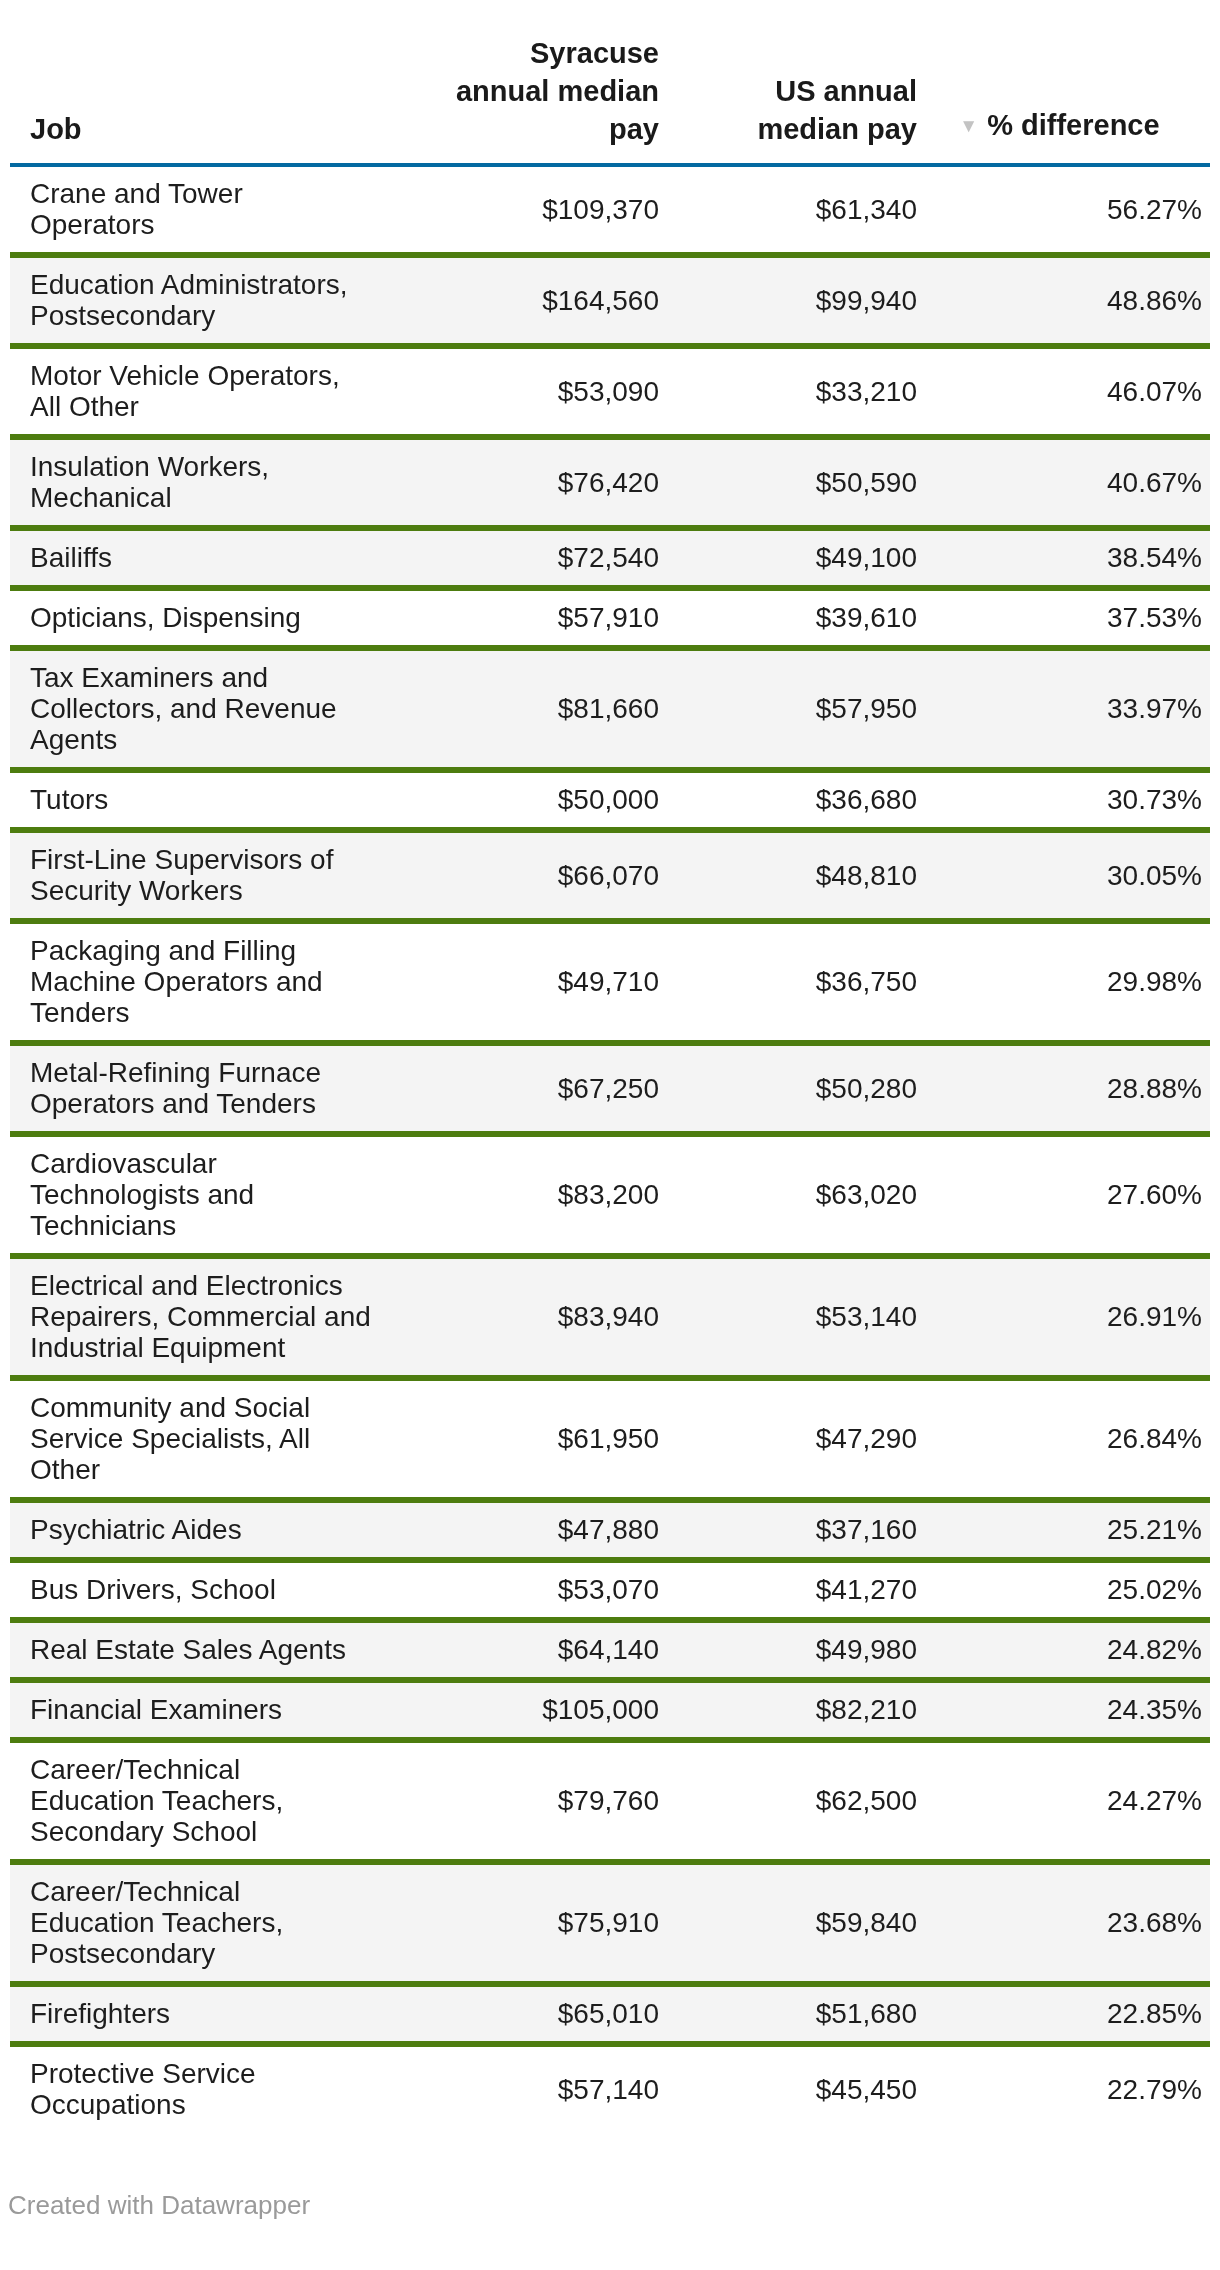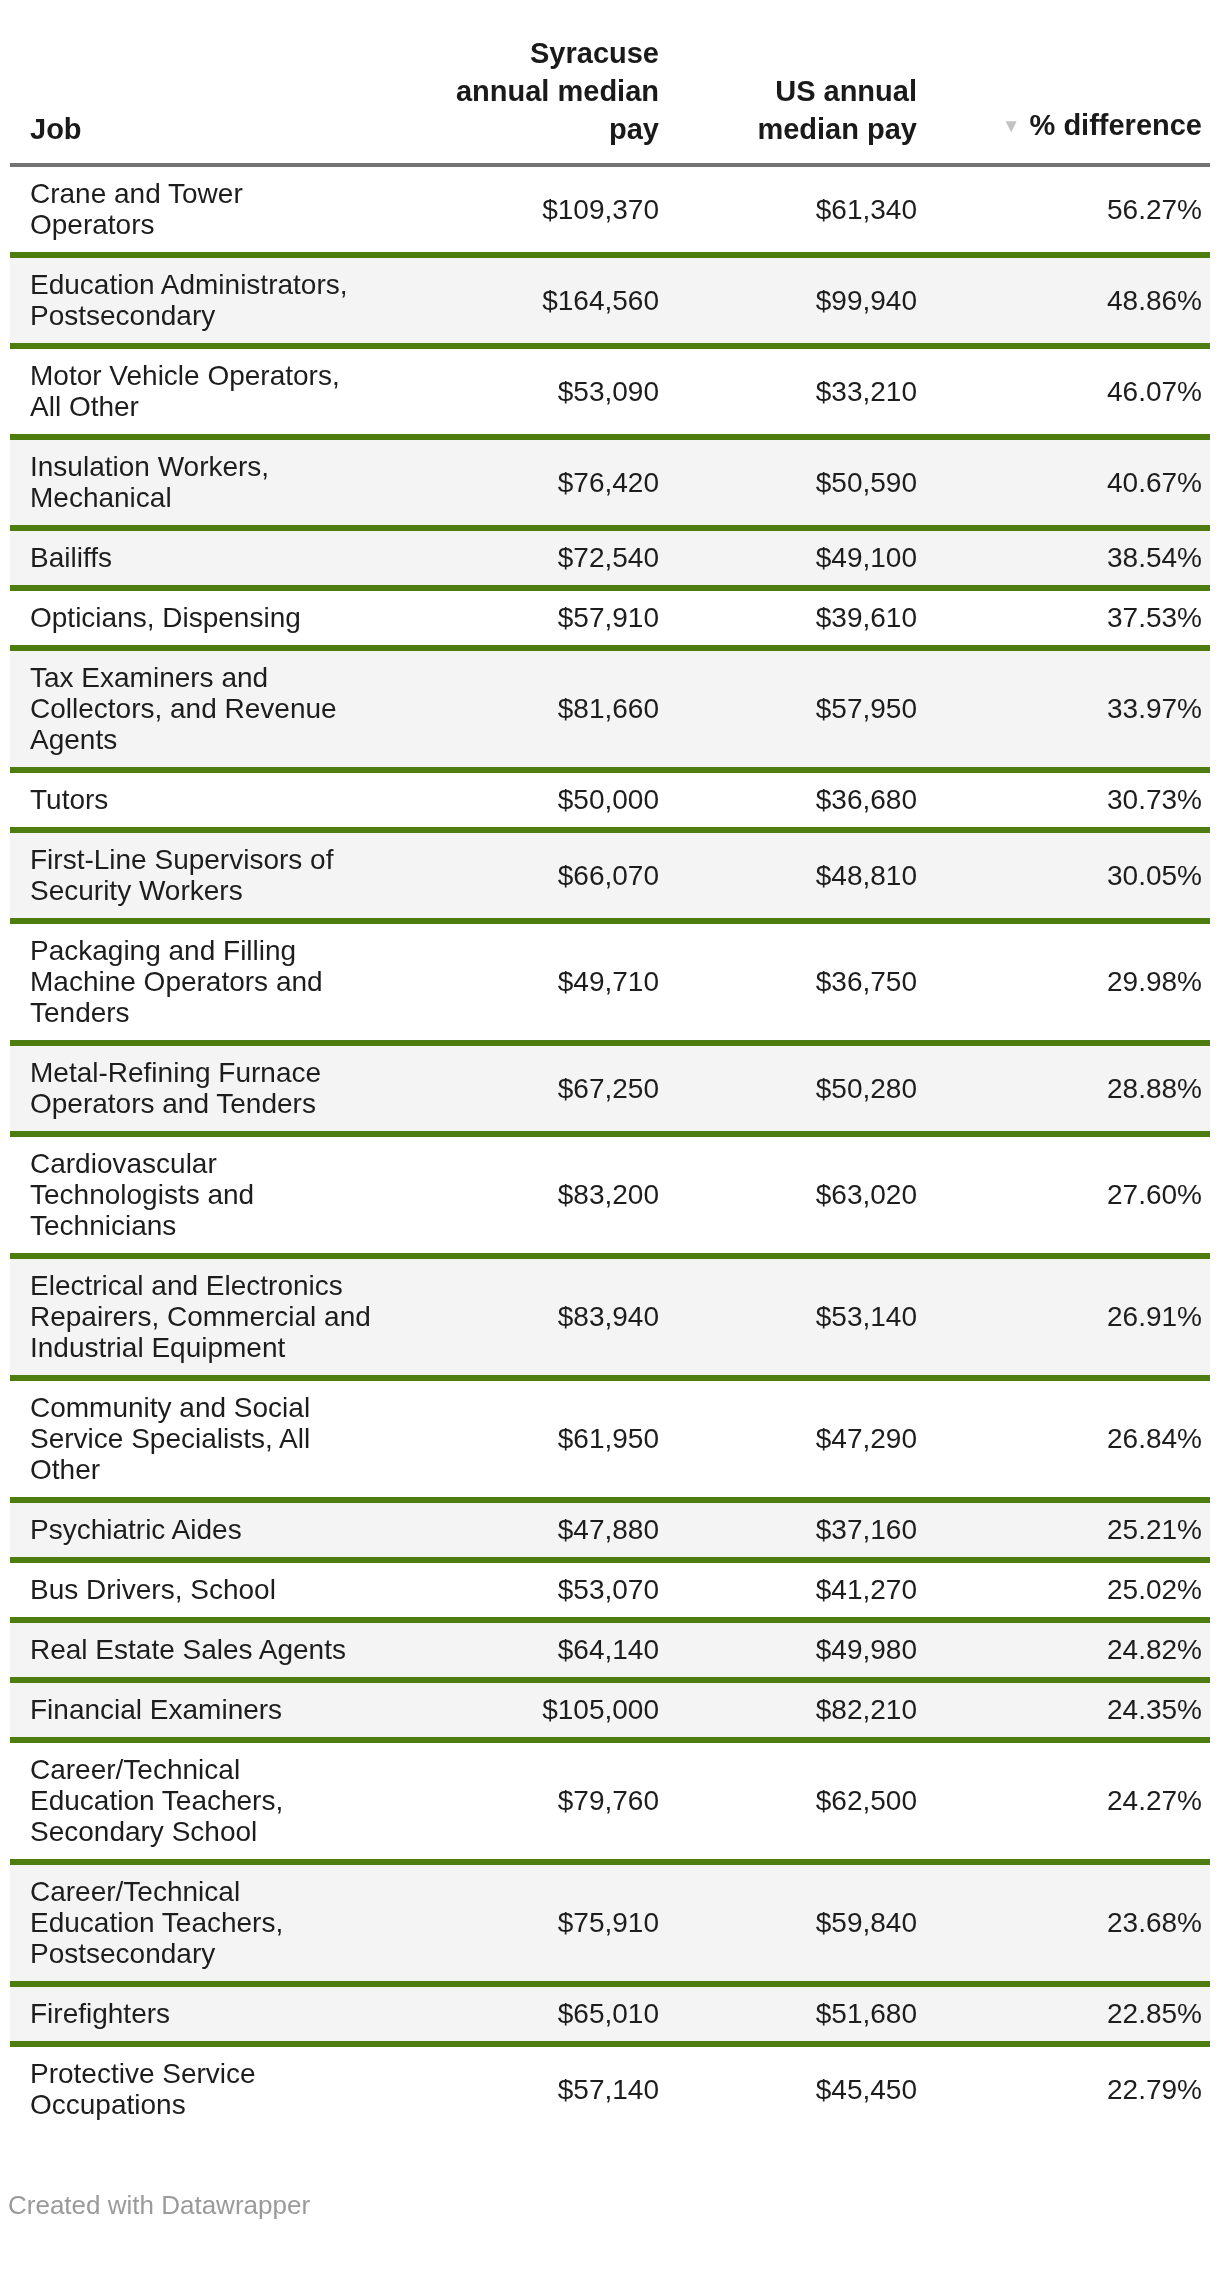--- a/index.html
+++ b/index.html
@@ -19,27 +19,27 @@
   col.w-syr  { width: 244px; }
   col.w-us   { width: 258px; }
   col.w-diff { width: 293px; }
 
   thead th {
     vertical-align: bottom;
     font-weight: bold;
     font-size: 29px;
     line-height: 38px;
     padding: 34px 0 15px 0;
-    border-bottom: 4px solid #737373;
+    border-bottom: 4px solid #0369a1;
     color: #1a1a1a;
   }
   th .hdr-label { white-space: pre-line; display: inline-block; text-align: inherit; }
   th.col-job  { text-align: left; padding-left: 20px; text-decoration: underline; }
   th.num      { text-align: right; }
-  th.col-diff { padding-right: 8px; }
+  th.col-diff { padding-right: 8px; text-align: center; }
 
   .sort-icon {
     color: #c3c3c3;
     font-size: 19px;
     margin-right: 9px;
     position: relative;
     top: -3px;
     display: inline-block;
   }
 

